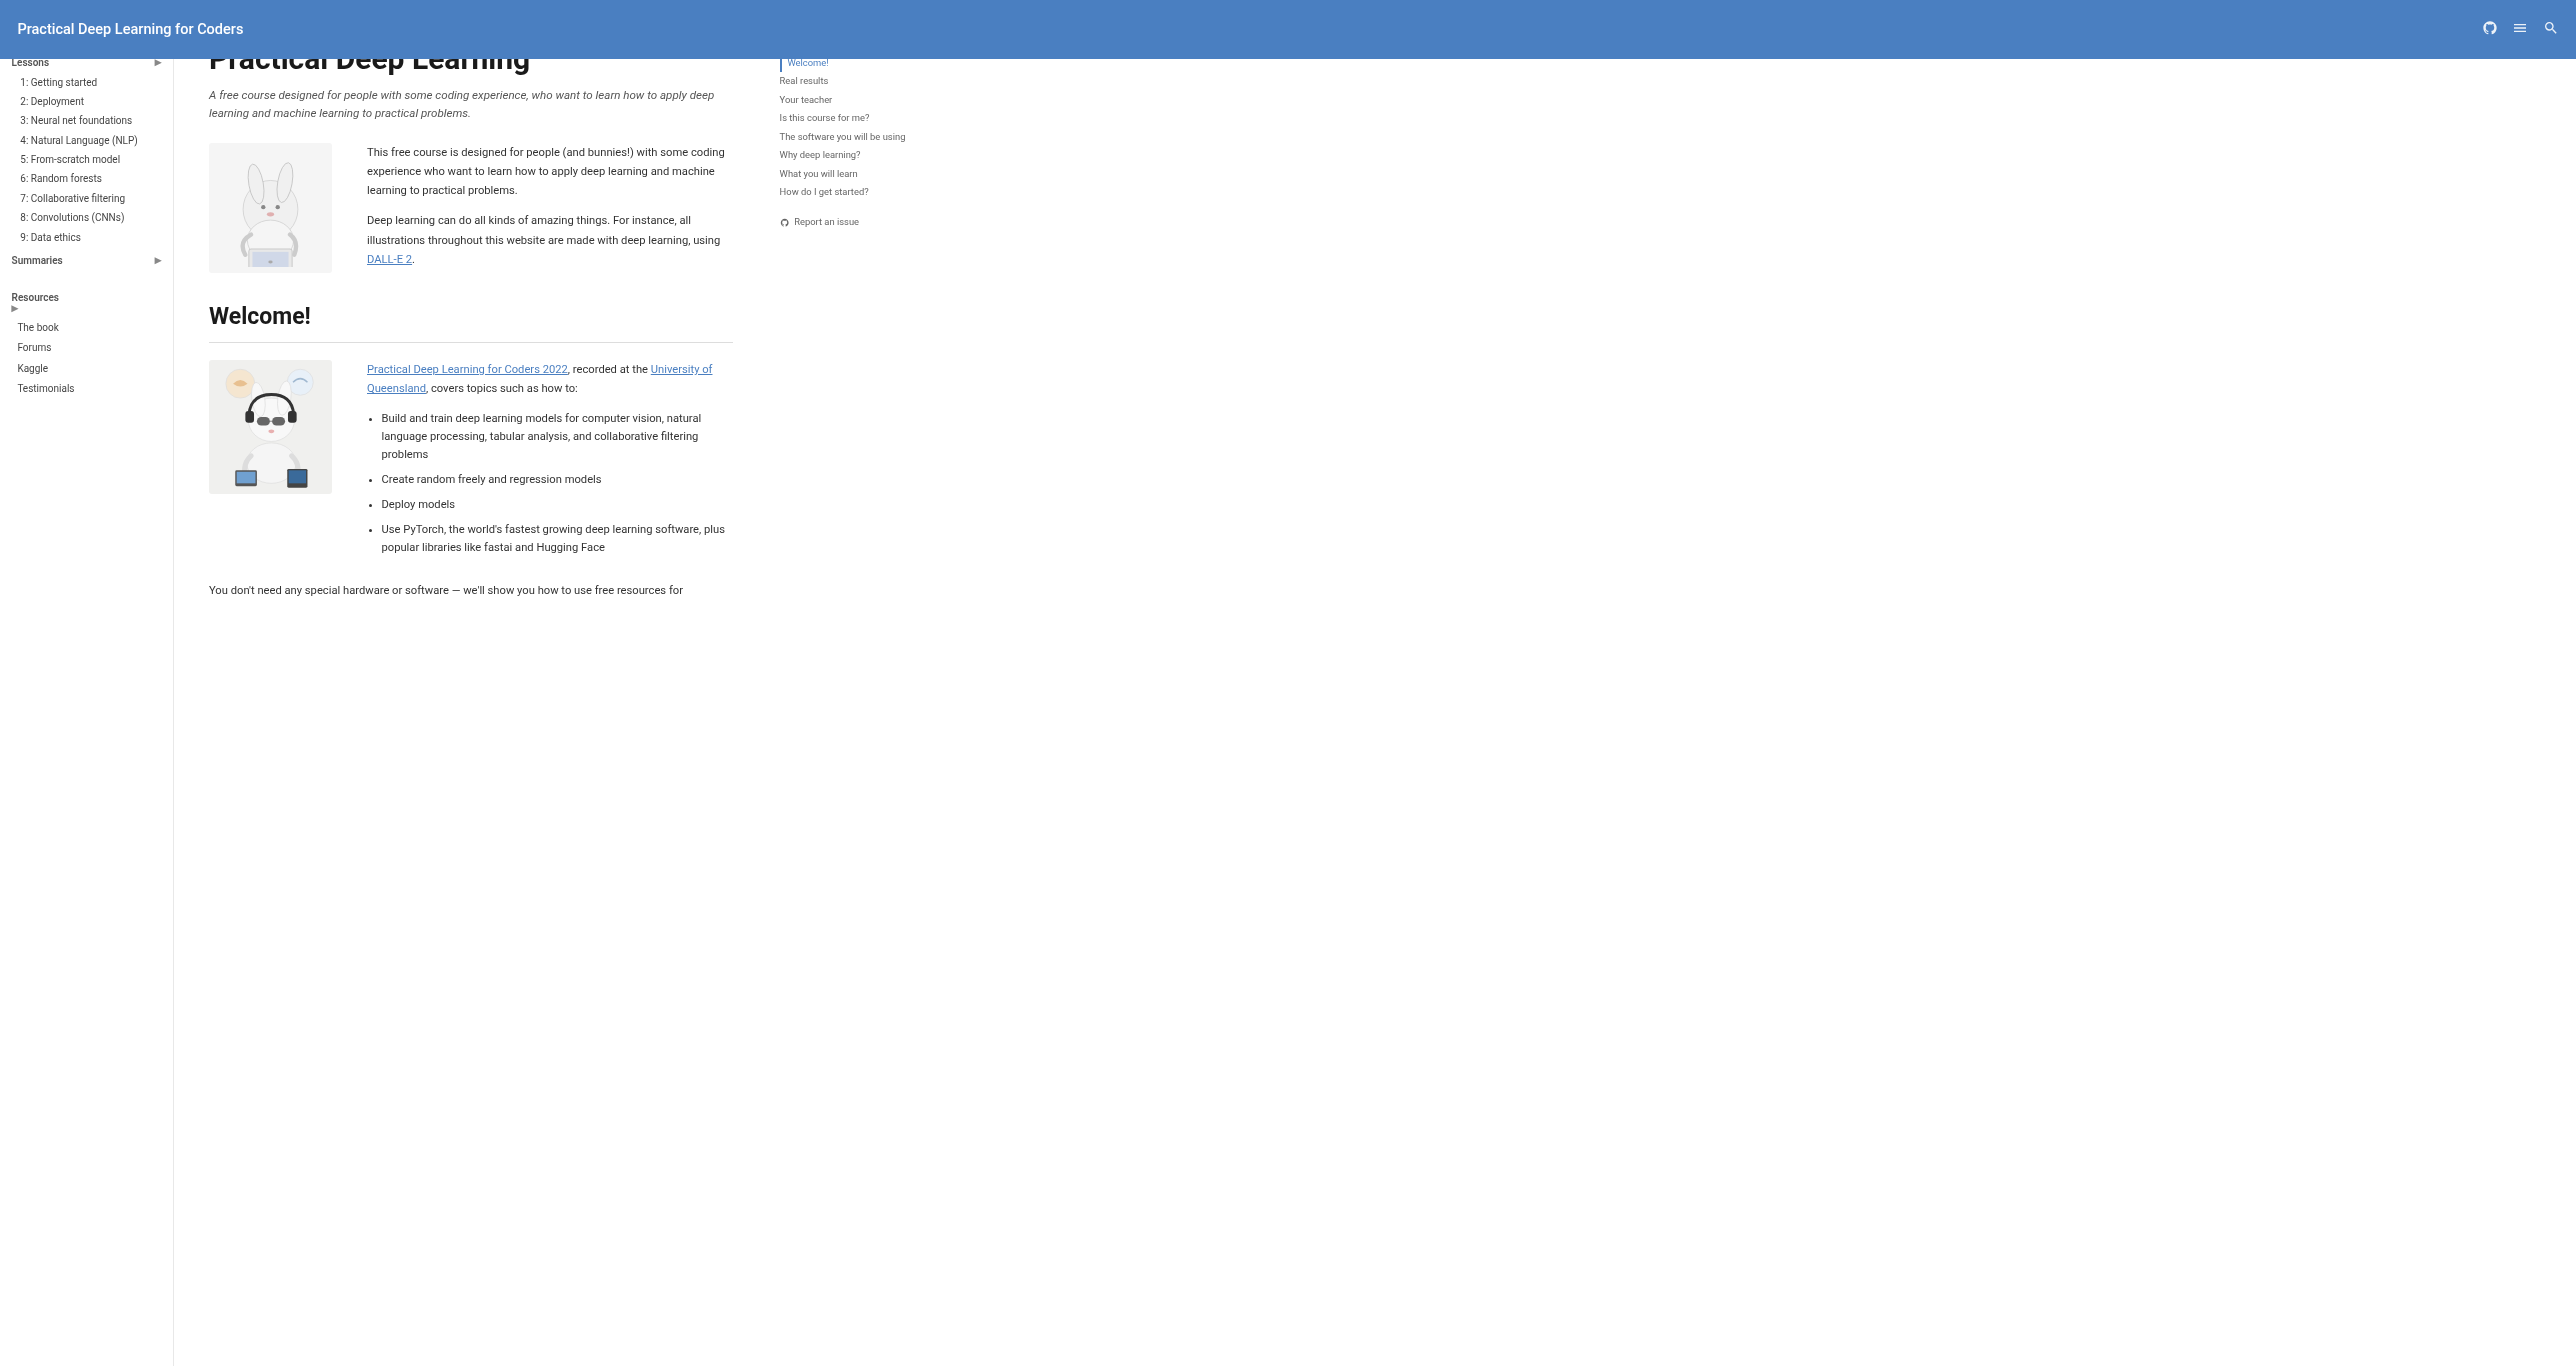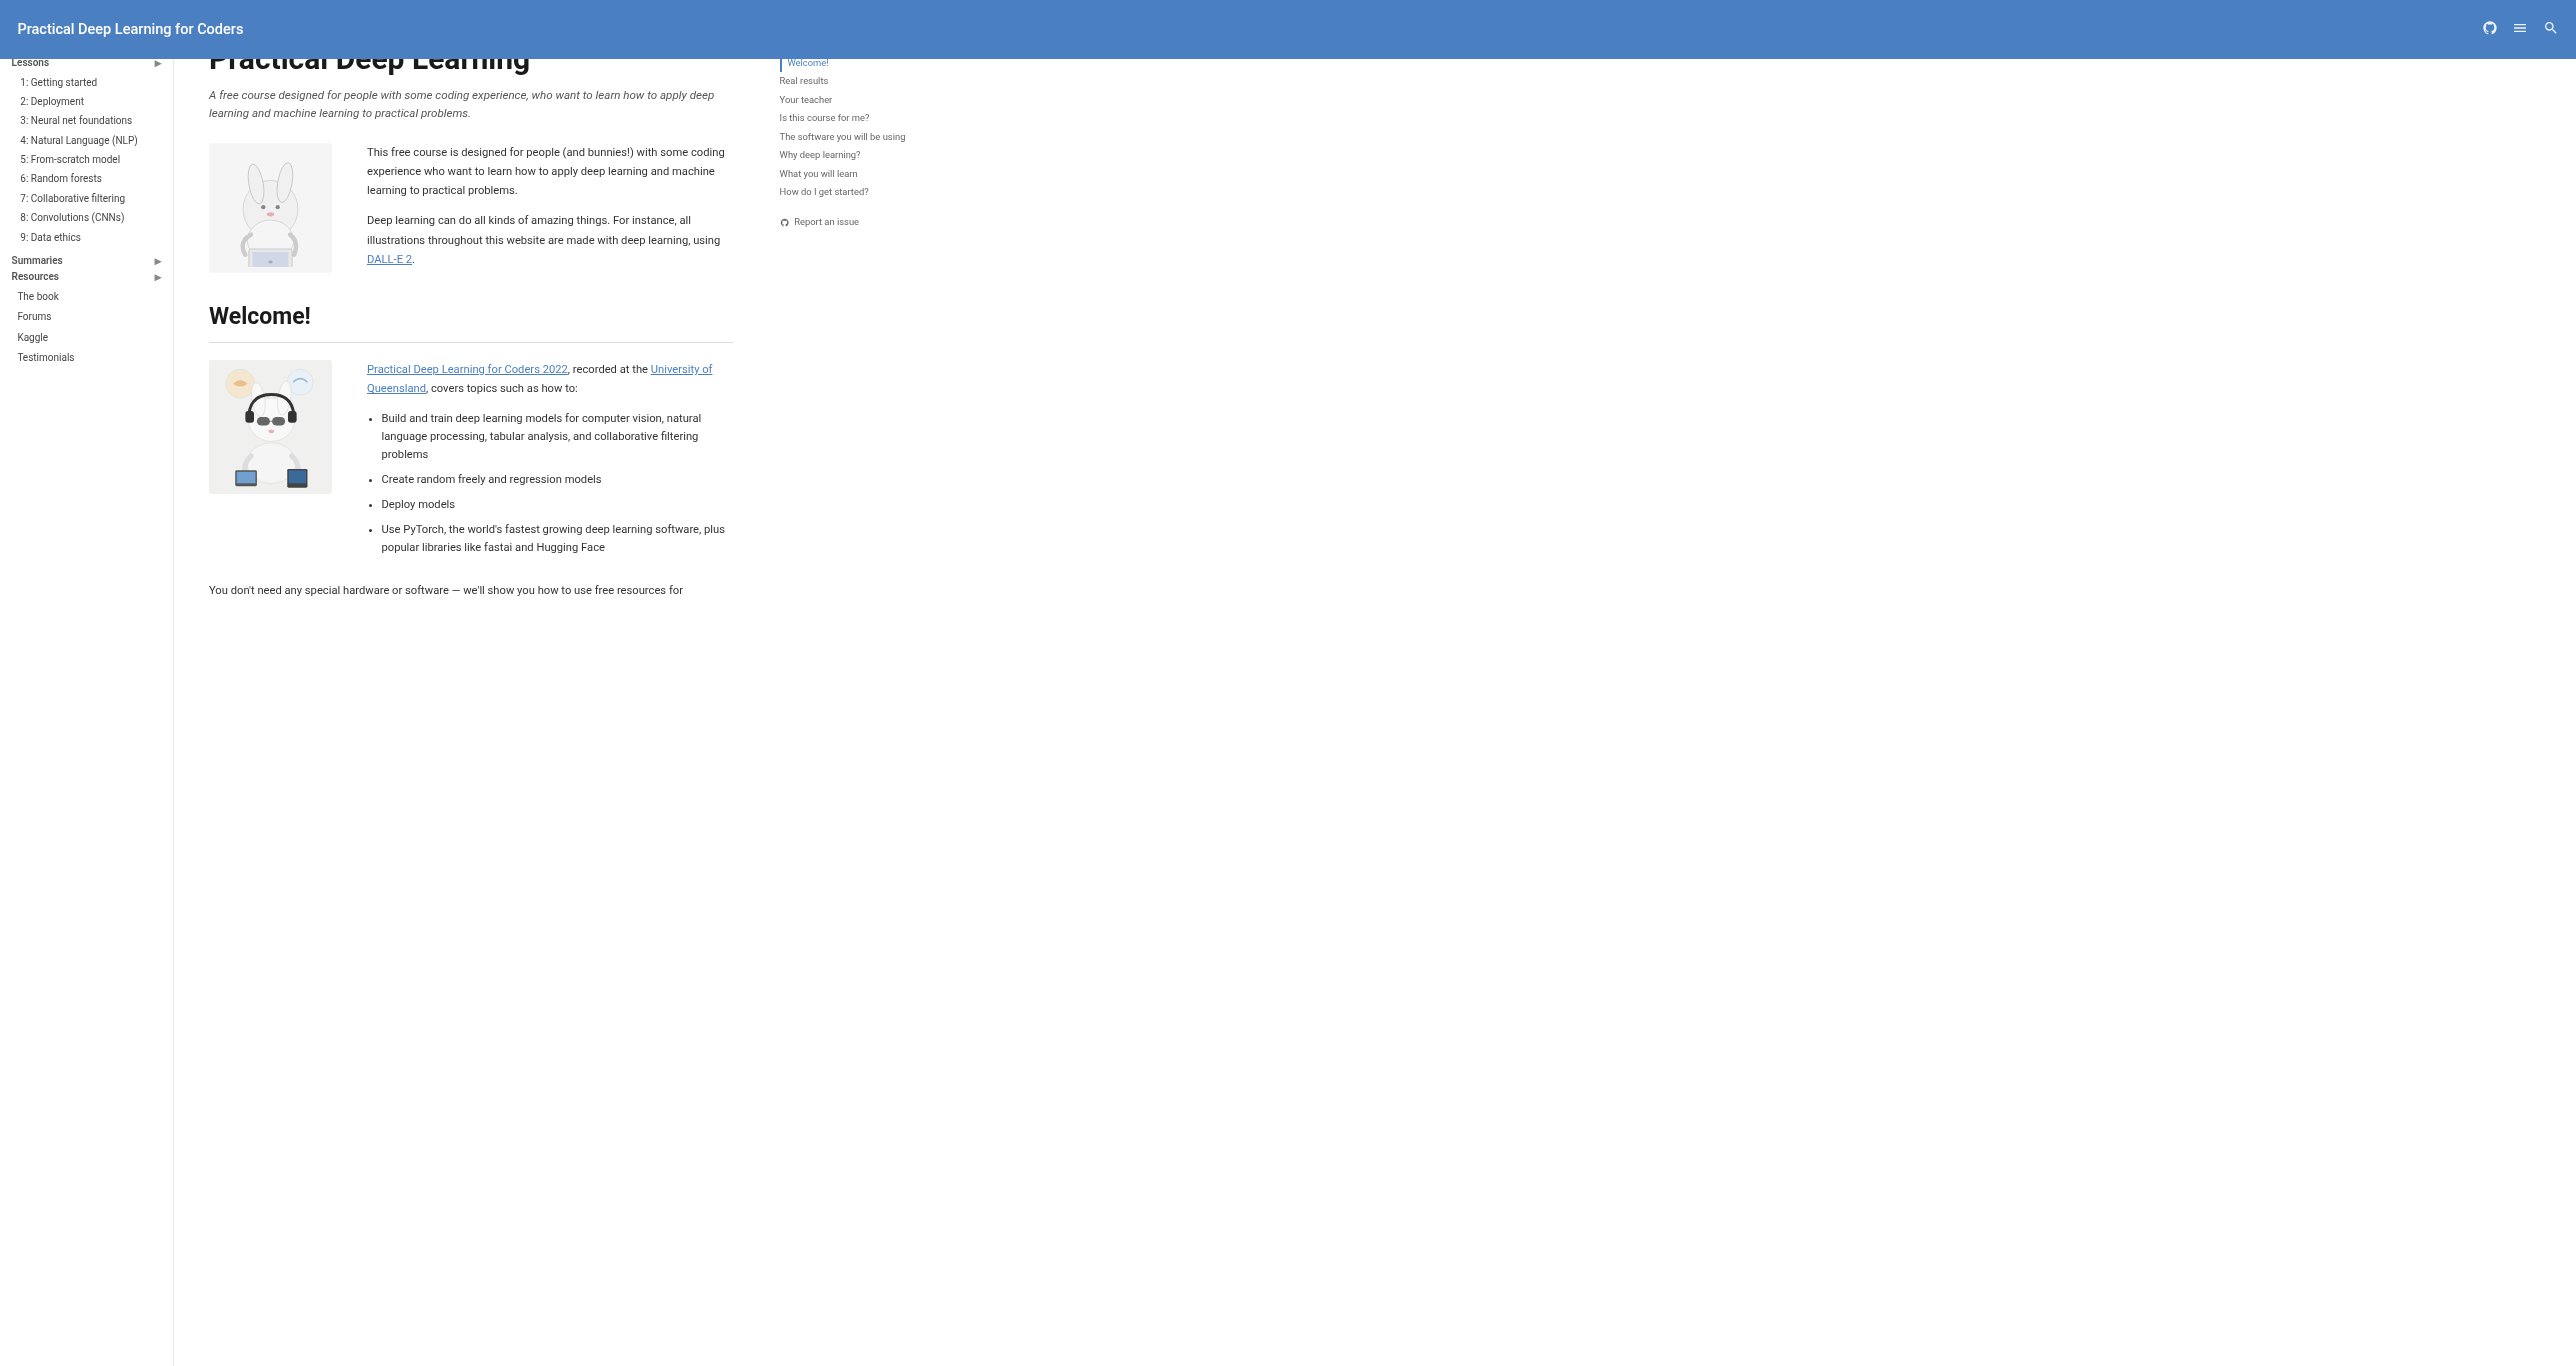--- a/index.html
+++ b/index.html
@@ -56,21 +56,21 @@
       margin-bottom: 8.7px;
       display: block;
       cursor: pointer;
     }
     .sidebar-section-header {
       font-weight: 600;
       color: #555;
       font-size: 10px;
       margin: 8.7px 0 4.3px 0;
       display: flex;
-      align-items: flex-end;
+      align-items: flex-start;
       justify-content: space-between;
       cursor: pointer;
     }
     .sidebar-section-header .arrow { font-size: 8.7px; color: #888; }
     .sidebar-item {
       padding: 2.2px 0 2.2px 8.7px;
       color: #444;
       cursor: pointer;
       line-height: 1.5;
     }
@@ -234,21 +234,21 @@
         <div class="sidebar-item">7: Collaborative filtering</div>
         <div class="sidebar-item">8: Convolutions (CNNs)</div>
         <div class="sidebar-item">9: Data ethics</div>
       </div>
 
     <div class="sidebar-section-header">
       <span>Summaries</span>
       <span class="arrow">▶</span>
     </div>
 
-    <div class="sidebar-section-header" style="margin-top:5px;">
+    <div class="sidebar-section-header" style="margin-top:26px;flex-direction:column;">
       <span>Resources</span>
       <span class="arrow">▶</span>
     </div>
 
     <div id="resources-list">
         <div class="sidebar-resources-item">The book</div>
         <div class="sidebar-resources-item">Forums</div>
         <div class="sidebar-resources-item">Kaggle</div>
         <div class="sidebar-resources-item">Testimonials</div>
       </div>

